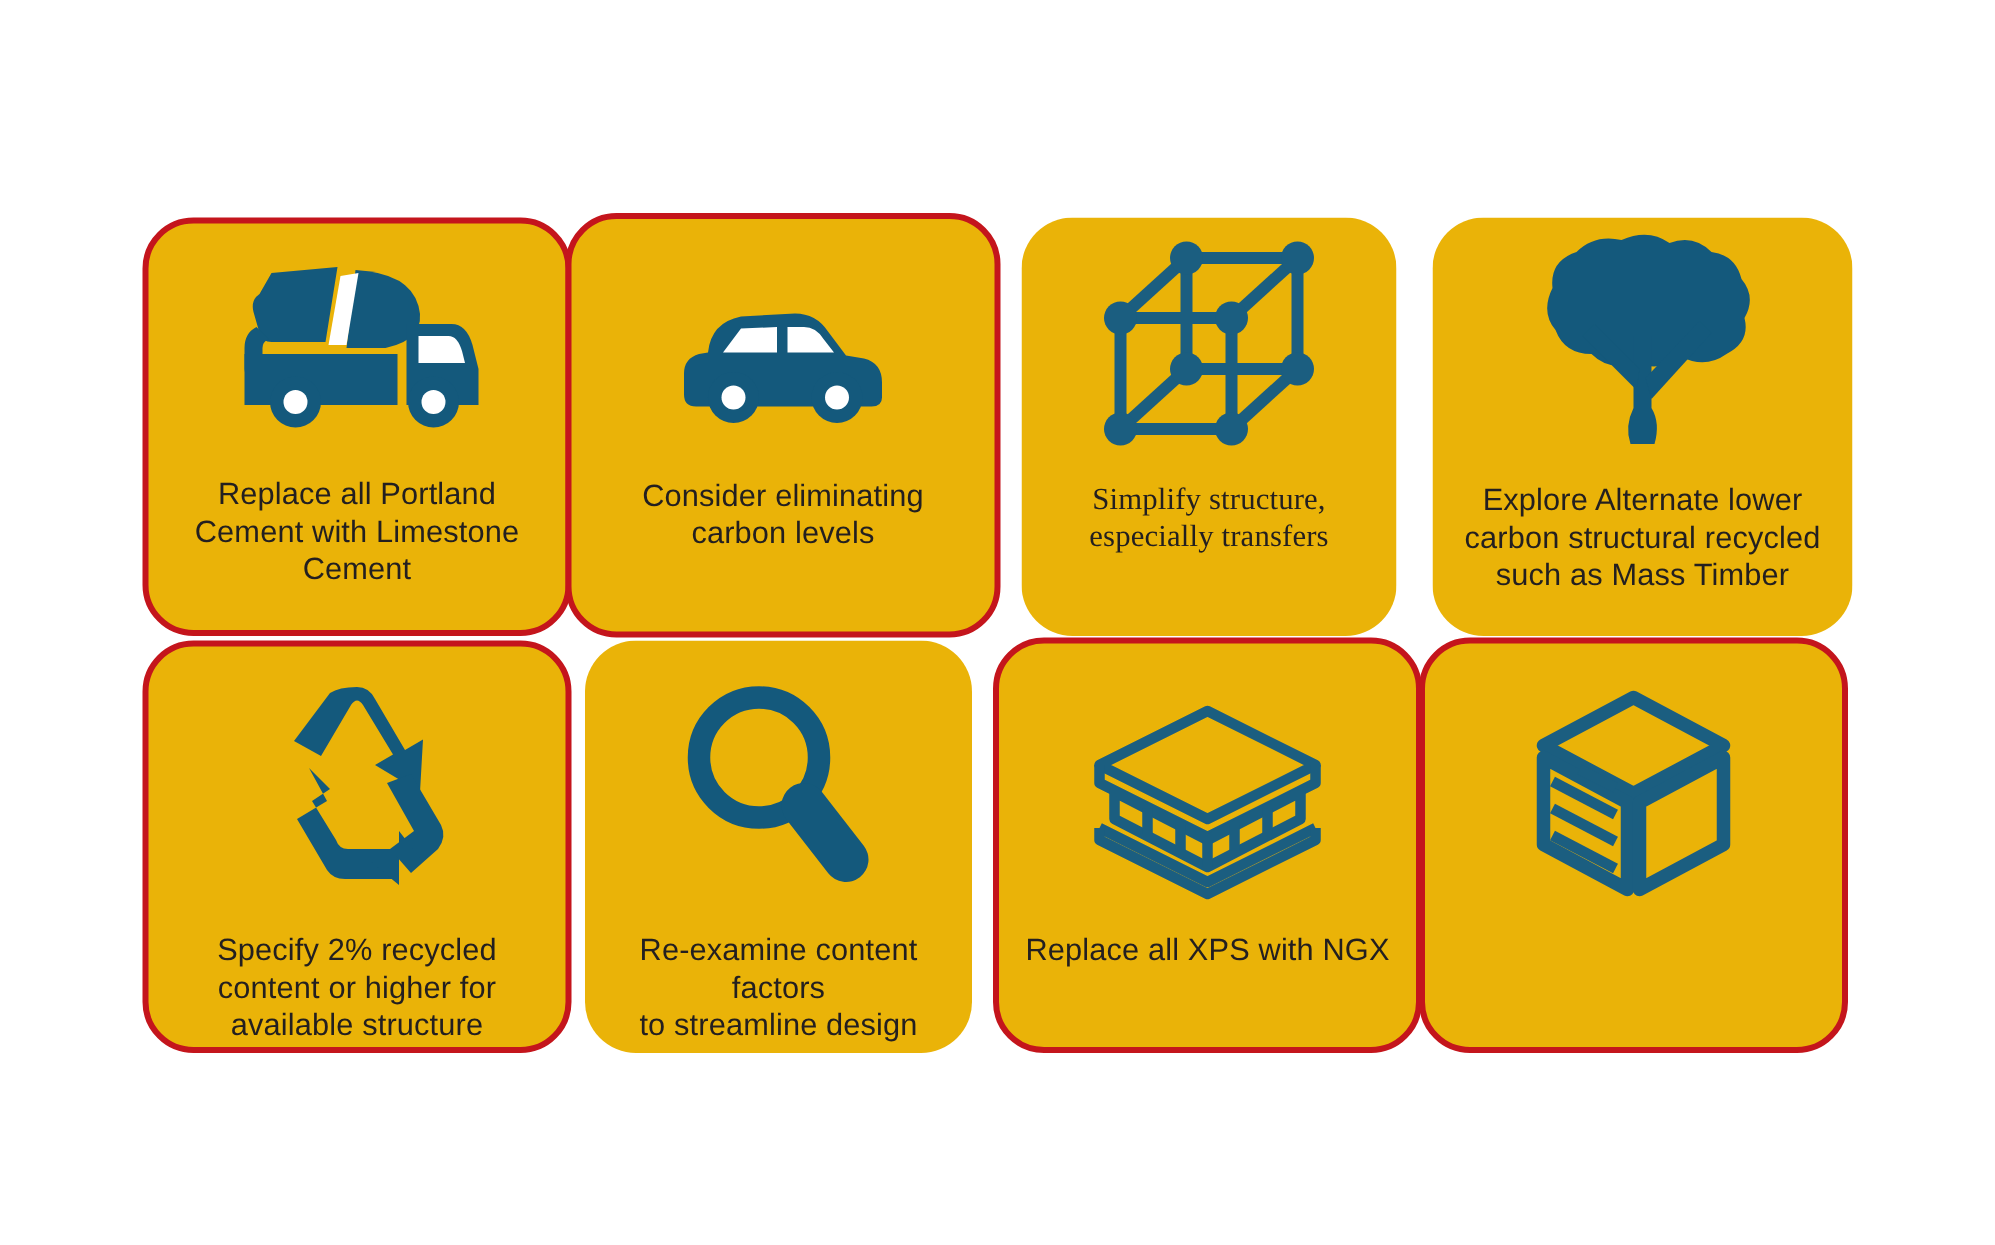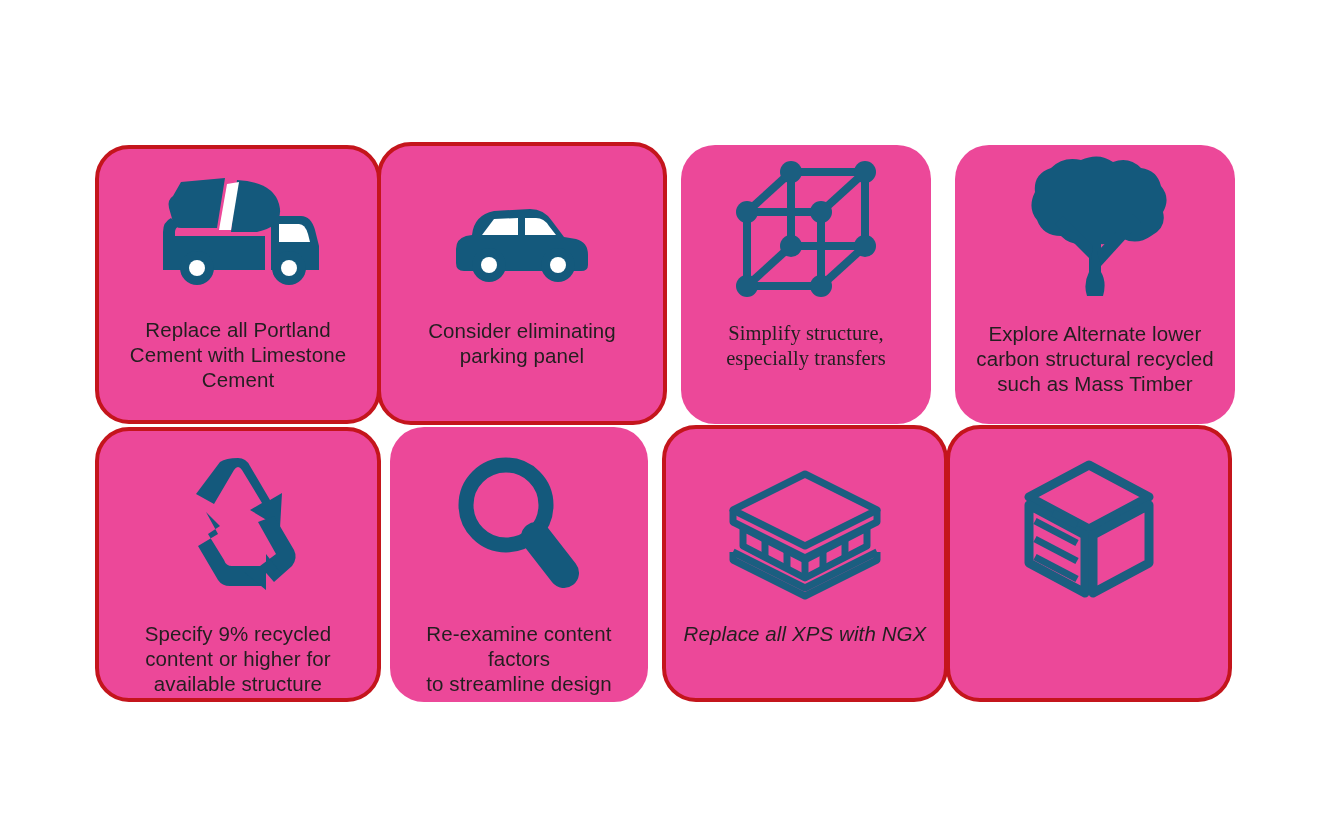--- a/index.html
+++ b/index.html
@@ -22,21 +22,21 @@
     width: 1330px;
     height: 830px;
   }
 
   .card {
     position: absolute;
     box-sizing: border-box;
     display: flex;
     flex-direction: column;
     align-items: center;
-    background: #ec4899;
+    background: #eab308;
     border-radius: 34px;
     border: 4px solid transparent;
     padding-left: 28px;
   }
   .card.highlighted {
     border-color: #c4151c;
   }
 
   .icon-slot {
     position: absolute;
@@ -61,21 +61,21 @@
   }
 
   
   .c1 { left: 95px;  top: 145px; width: 286px; height: 279px; }
   .c2 { left: 377px; top: 142px; width: 290px; height: 283px; }
   .c3 { left: 681px; top: 145px; width: 250px; height: 279px; }
   .c4 { left: 955px; top: 145px; width: 280px; height: 279px; }
 
   .c5 { left: 95px;  top: 427px; width: 286px; height: 275px; }
   .c6 { left: 390px; top: 427px; width: 258px; height: 275px; }
-  .c7 { left: 662px; top: 425px; width: 286px; height: 277px; font-style: italic; }
+  .c7 { left: 662px; top: 425px; width: 286px; height: 277px; }
   .c8 { left: 946px; top: 425px; width: 286px; height: 277px; }
 
   
   .c1 .icon-slot { top: 20px;  height: 130px; }
   .c2 .icon-slot { top: 38px;  height: 120px; }
   .c3 .icon-slot { top: 0px;   height: 160px; }
   .c4 .icon-slot { top: 0px;   height: 160px; }
   .c5 .icon-slot { top: 16px;  height: 150px; }
   .c6 .icon-slot { top: 16px;  height: 150px; }
   .c7 .icon-slot { top: 30px;  height: 150px; }
@@ -129,21 +129,21 @@
           <path d="M42 14 L66 13 L66 30 L30 30 Z" fill="#ffffff"></path>
           <path d="M73 13 L84 13 Q92 13 97 21 L104 30 L73 30 Z" fill="#ffffff"></path>
           <circle cx="37" cy="60" r="17"></circle>
           <circle cx="37" cy="60" r="8" fill="#ffffff"></circle>
           <circle cx="106" cy="60" r="17"></circle>
           <circle cx="106" cy="60" r="8" fill="#ffffff"></circle>
         </g>
       </svg>
     </div>
     <div class="card-label">Consider eliminating
-parking panel</div>
+carbon levels</div>
   </div>
 
   <div class="card c3">
     <div class="icon-slot">
       <svg width="146" height="142" viewBox="0 0 146 142" aria-hidden="true">
         <g stroke="#1b5e80" stroke-width="8" fill="none">
 
           <path d="M58 14 L132 14 L132 88 L58 88 Z"></path>
 
           <path d="M14 54 L88 54 L88 128 L14 128 Z"></path>
@@ -192,21 +192,21 @@
 
           <path d="M76 4 Q84 4 88 12 L108 46 L120 39 L118 74 L88 56 L100 49 L80 16 Q76 10 72 16 L52 50 L34 40 L58 8 Q64 4 76 4 Z"></path>
 
           <path d="M44 58 L56 80 L36 92 L56 126 Q60 132 68 132 L104 132 L104 112 L70 112 Q64 112 62 106 L46 80 L58 72 Z"></path>
 
           <path d="M112 62 L132 96 Q136 104 130 112 L112 128 L98 112 L114 100 L96 68 Z"></path>
           <path d="M118 118 L82 118 L104 136 L104 100 Z"></path>
         </g>
       </svg>
     </div>
-    <div class="card-label">Specify 9% recycled
+    <div class="card-label">Specify 2% recycled
 content or higher for
 available structure</div>
   </div>
 
   <div class="card c6">
     <div class="icon-slot">
       <svg width="126" height="134" viewBox="0 0 126 134" aria-hidden="true">
         <g fill="none" stroke="#14597c">
           <circle cx="50" cy="50" r="40" stroke-width="15"></circle>
           <path d="M80 82 L108 118" stroke-width="30" stroke-linecap="round"></path>

